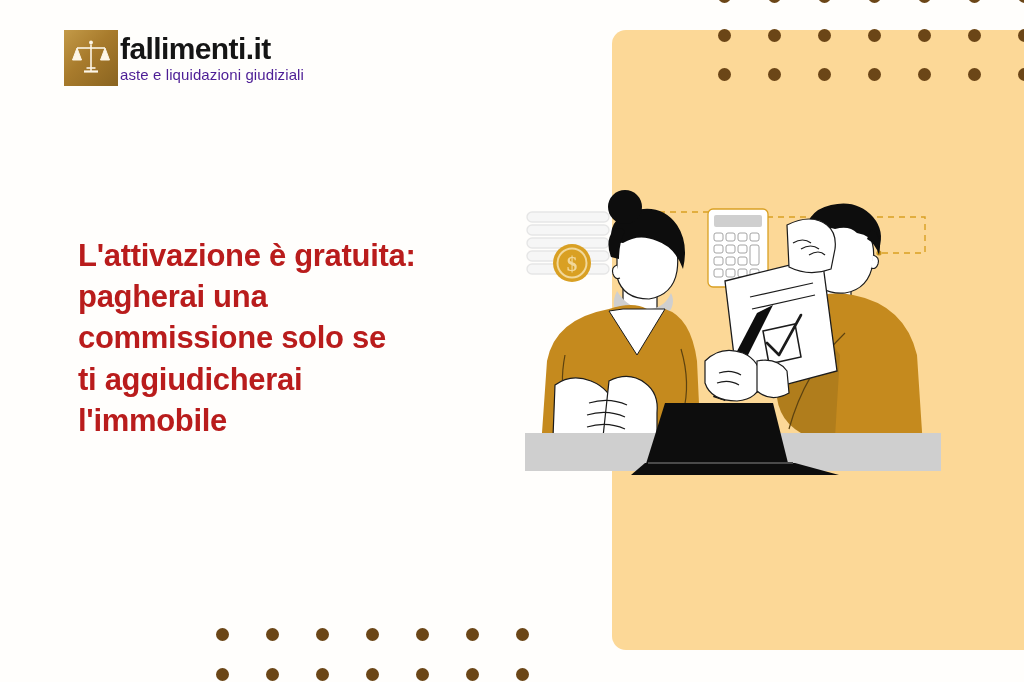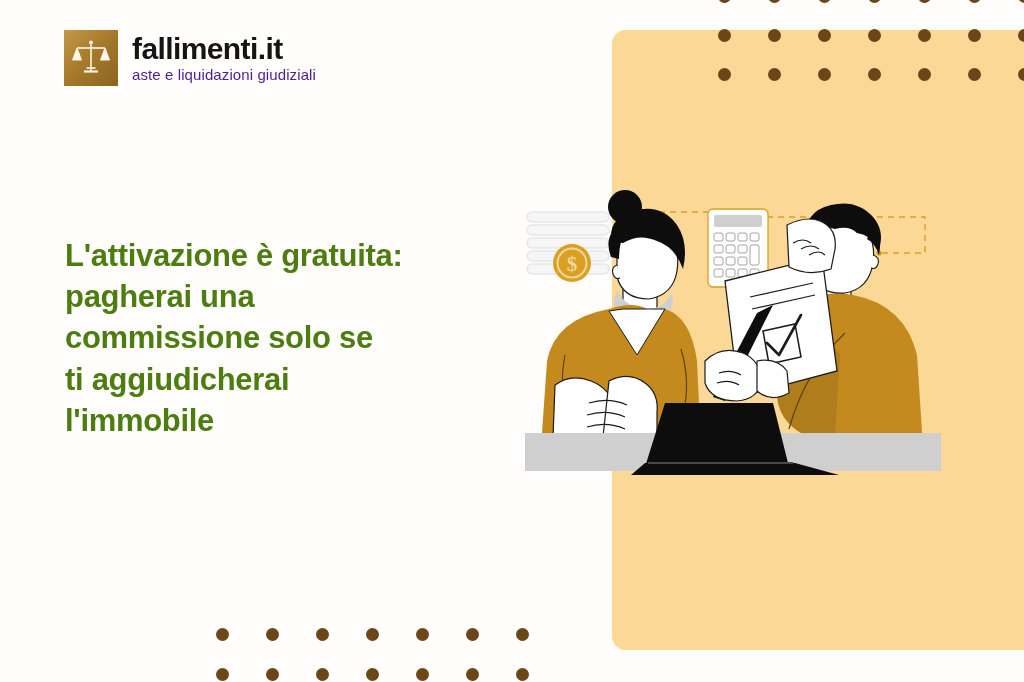--- a/index.html
+++ b/index.html
@@ -58,21 +58,21 @@
     grid-template-rows: repeat(2, 40px);
   }
 
   
   .logo-block {
     position: absolute;
     left: 64px;
     top: 30px;
     display: flex;
     align-items: center;
-    gap: 14px;
+    gap: 2px;
   }
   .logo-mark {
     width: 54px;
     height: 56px;
     background: linear-gradient(135deg, #c39a48 0%, #a87b2c 45%, #8a6420 100%);
     display: flex;
     align-items: center;
     justify-content: center;
     flex: none;
   }
@@ -88,27 +88,27 @@
     font-size: 15px;
     color: #4c1d95;
     letter-spacing: 0.1px;
     margin-top: 2px;
     line-height: 1.1;
   }
 
   
   .headline {
     position: absolute;
-    left: 65px;
+    left: 78px;
     top: 235px;
     width: 420px;
     font-size: 31px;
     font-weight: 700;
     line-height: 1.33;
-    color: #4d7c0f;
+    color: #b91c1c;
     letter-spacing: -0.3px;
     white-space: pre-line;
   }
 
   
   .illustration {
     position: absolute;
     left: 505px;
     top: 185px;
     width: 460px;

